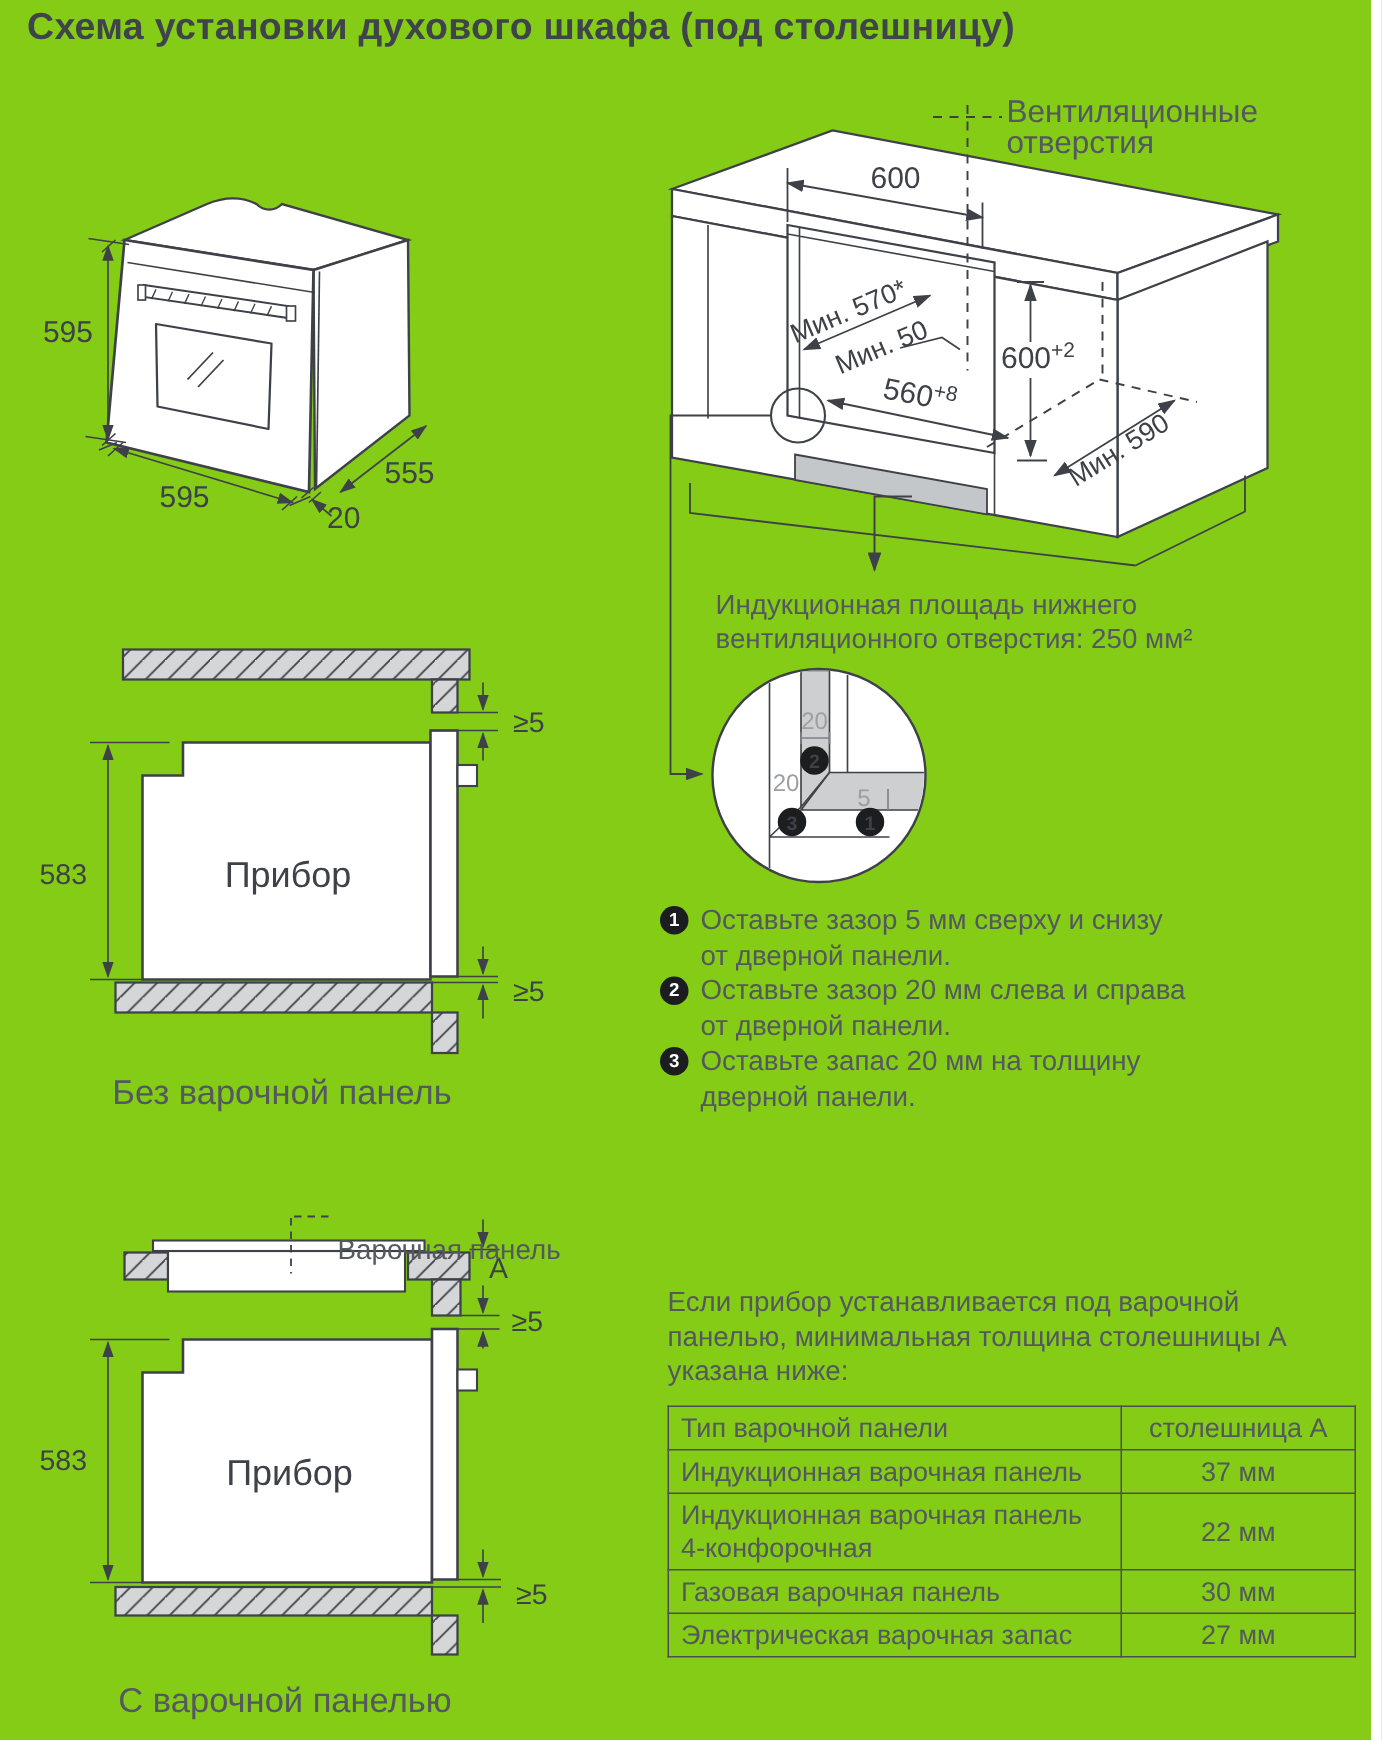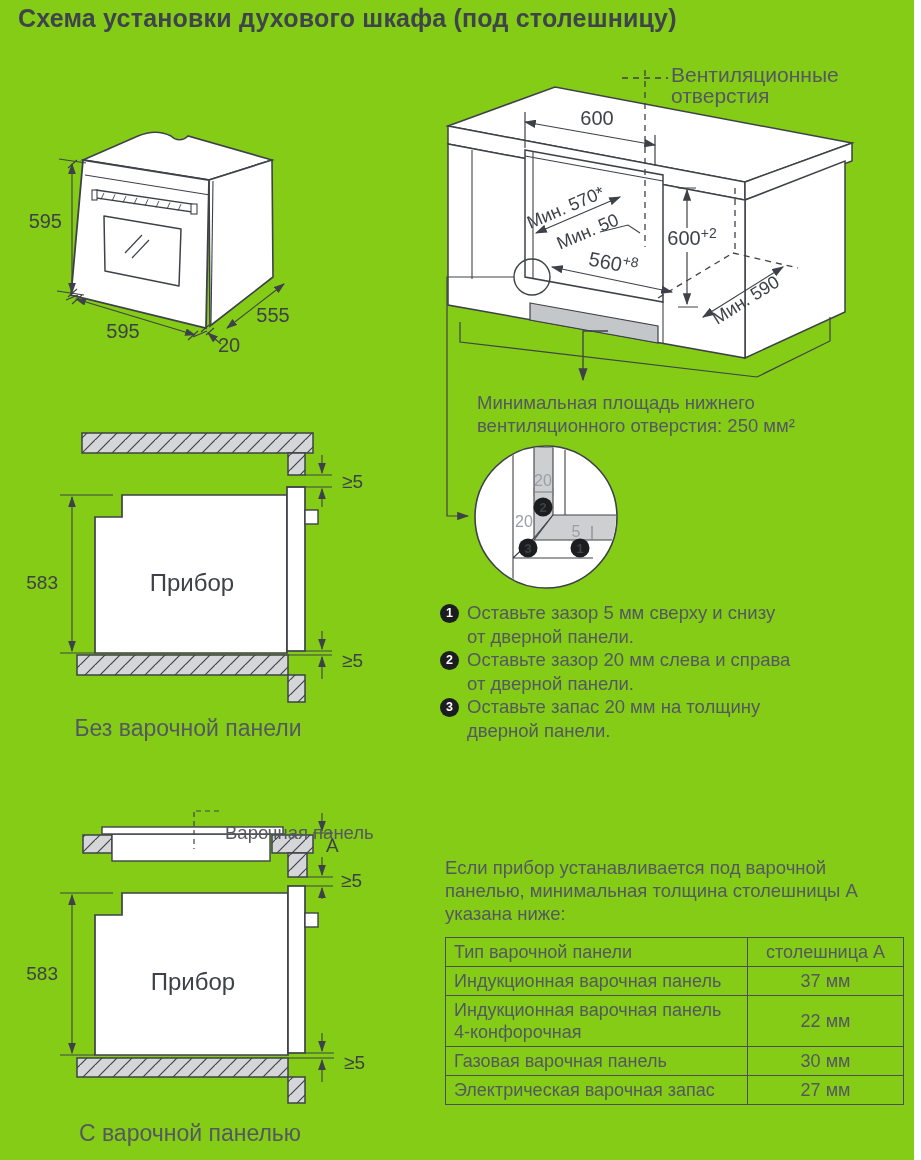--- a/index.html
+++ b/index.html
@@ -148,21 +148,21 @@
       </g>
     </g>
   </svg>
 
   <div class="abs small-text" style="left:671px;top:64px;">
     <div>Вентиляционные</div>
     <div>отверстия</div>
   </div>
 
   <div class="abs body-text" style="left:477px;top:391px;">
-    <div>Минимальная площадь нижнего</div>
+    <div>Индукционная площадь нижнего</div>
     <div>вентиляционного отверстия: 250 мм²</div>
   </div>
 
   <div class="abs notes">
     <div class="note">
       <span class="badge">1</span>
       <span>Оставьте зазор 5 мм сверху и снизу</span><br>
       <span>от дверной панели.</span>
     </div>
     <div class="note">
@@ -204,21 +204,21 @@
       <path d="M302,82 L302,64" marker-end="url(#a4)"></path>
       <path d="M285,226 L312,226 M268,230 L312,230"></path>
       <path d="M302,206 L302,224" marker-end="url(#a4)"></path>
       <path d="M302,254 L302,232" marker-end="url(#a4)"></path>
     </g>
     <text font-size="19" x="38" y="164" text-anchor="end">583</text>
     <text font-size="19" x="322" y="63">≥5</text>
     <text font-size="19" x="322" y="242">≥5</text>
     <text font-size="24" x="172" y="166" text-anchor="middle">Прибор</text>
   </svg>
-  <div class="abs caption" style="left:48px;top:715px;">Без варочной панели</div>
+  <div class="abs caption" style="left:48px;top:715px;">Без варочной панель</div>
 
   <svg class="abs" style="left:20px;top:795px;" width="420" height="320" viewBox="0 0 420 320">
     <defs>
       <marker id="a5" viewBox="0 0 10 7" refX="9" refY="3.5" markerWidth="10" markerHeight="7" orient="auto-start-reverse">
         <path d="M0,0 L10,3.5 L0,7 Z" fill="#3e4248"></path>
       </marker>
       <pattern id="h5" width="15" height="15" patternUnits="userSpaceOnUse">
         <rect width="15" height="15" fill="#d5d6d7"></rect>
         <path d="M-4,19 L19,-4 M11,19 L34,-4" stroke="#3e4248" stroke-width="1.2"></path>
       </pattern>

